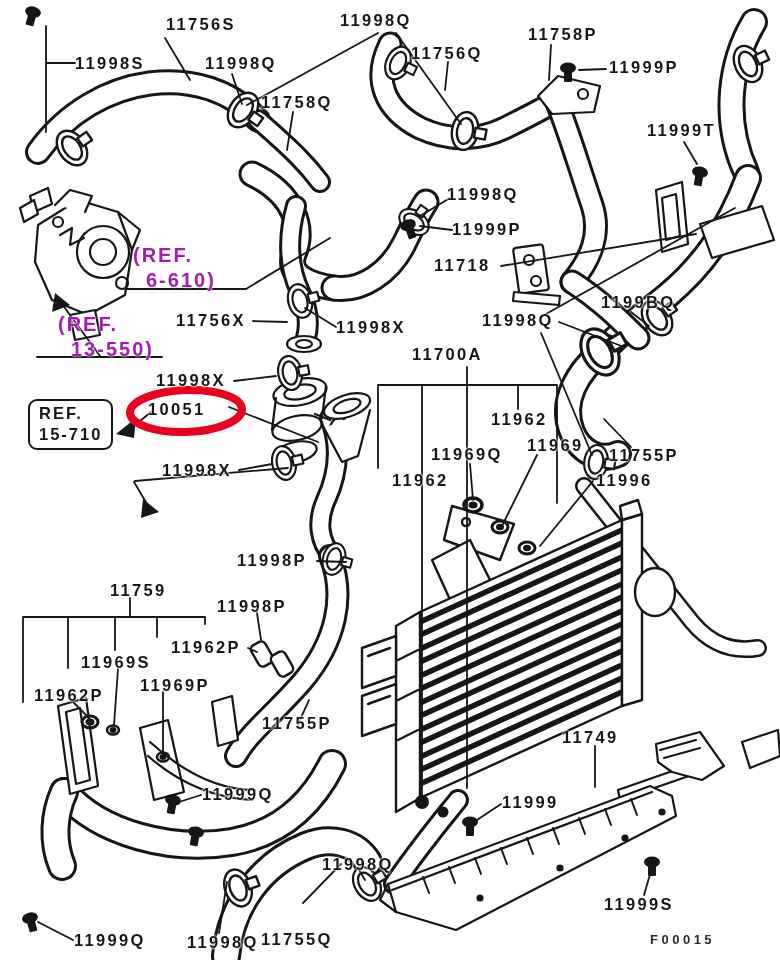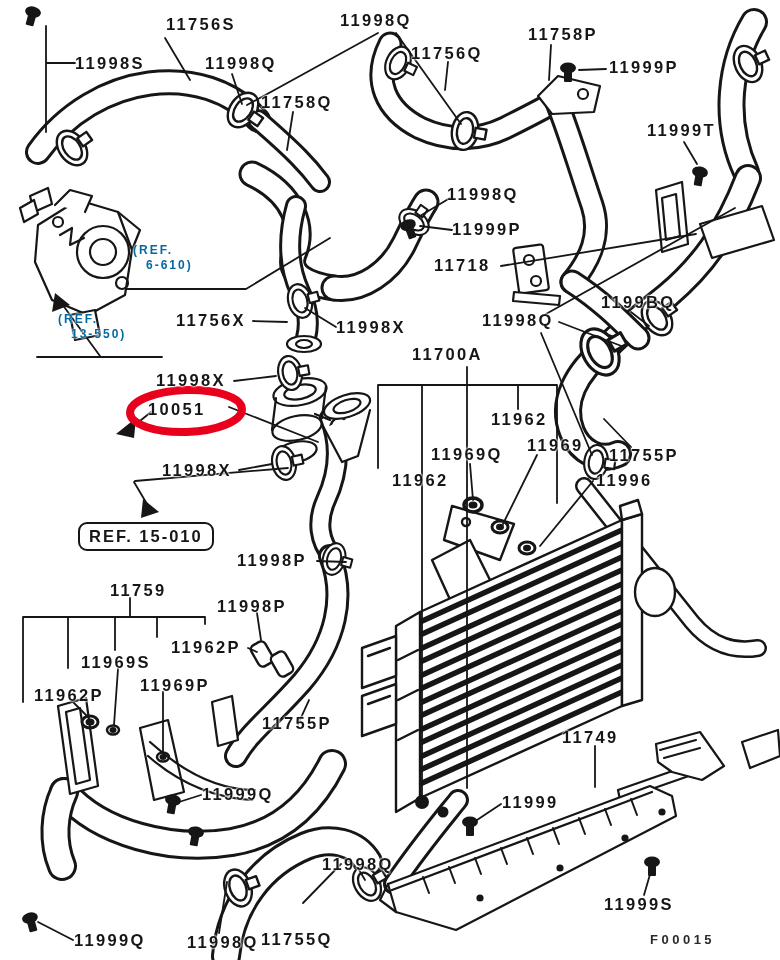--- a/index.html
+++ b/index.html
@@ -18,22 +18,22 @@
     letter-spacing:3.5px;color:#2a2a2a;
   }
   .refbox{
     position:absolute;border:2.5px solid #161616;border-radius:9px;background:#fff;
     color:#161616;font-weight:bold;letter-spacing:2px;font-size:16.5px;
     line-height:1.3;padding:2px 9px;white-space:nowrap;
   }
   .refbox-1{left:28px;top:399px;}
   .refbox-2{left:78px;top:522px;}
   .refnote{
-    position:absolute;font-weight:bold;font-size:12px;letter-spacing:2px;
-    color:#0369a1;line-height:1.25;white-space:nowrap;
+    position:absolute;font-weight:bold;font-size:20px;letter-spacing:2px;
+    color:#a21caf;line-height:1.25;white-space:nowrap;
     text-shadow:0 0 2px #fff,0 0 2px #fff;
   }
   .refnote-1{left:133px;top:243px;}
   .refnote-2{left:58px;top:312px;}
   .refnote .l2{display:block;padding-left:13px;}
 </style>
 </head>
 <body>
 
 <div class="stage">
@@ -401,22 +401,23 @@
     <g stroke="none" fill="#161616">
       <polygon points="116,434 136,418 134,438"></polygon>
       <polygon points="143,499 159,512 141,518"></polygon>
       <polygon points="55,293 70,305 52,312"></polygon>
     </g>
 
     <ellipse cx="186" cy="411" rx="56" ry="21" fill="none" stroke="#e8001c" stroke-width="8" transform="rotate(-2 186 411)"></ellipse>
   </g>
 </svg>
 
-<div class="refbox refbox-2">
-  <span>REF. 15-010</span>
+<div class="refbox refbox-1">
+  <span>REF.</span><br>
+  <span>15-710</span>
 </div>
 
 <div class="refnote refnote-1">
   <span>(REF.</span>
   <span class="l2">6-610)</span>
 </div>
 <div class="refnote refnote-2">
   <span>(REF.</span>
   <span class="l2">13-550)</span>
 </div>

